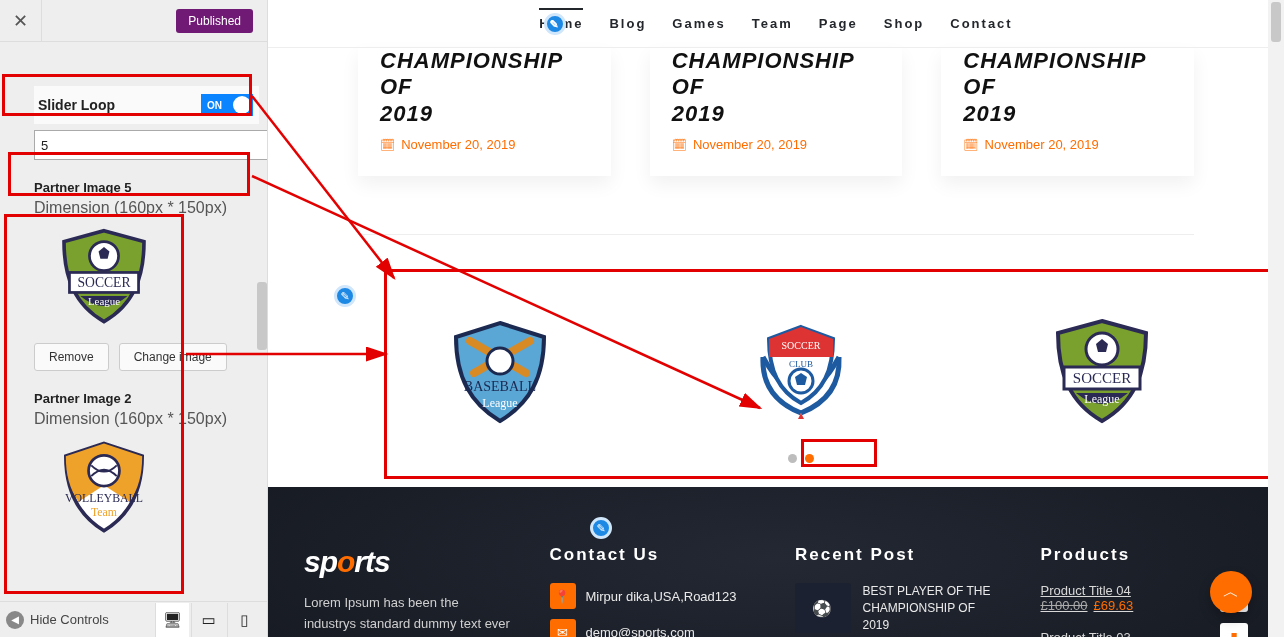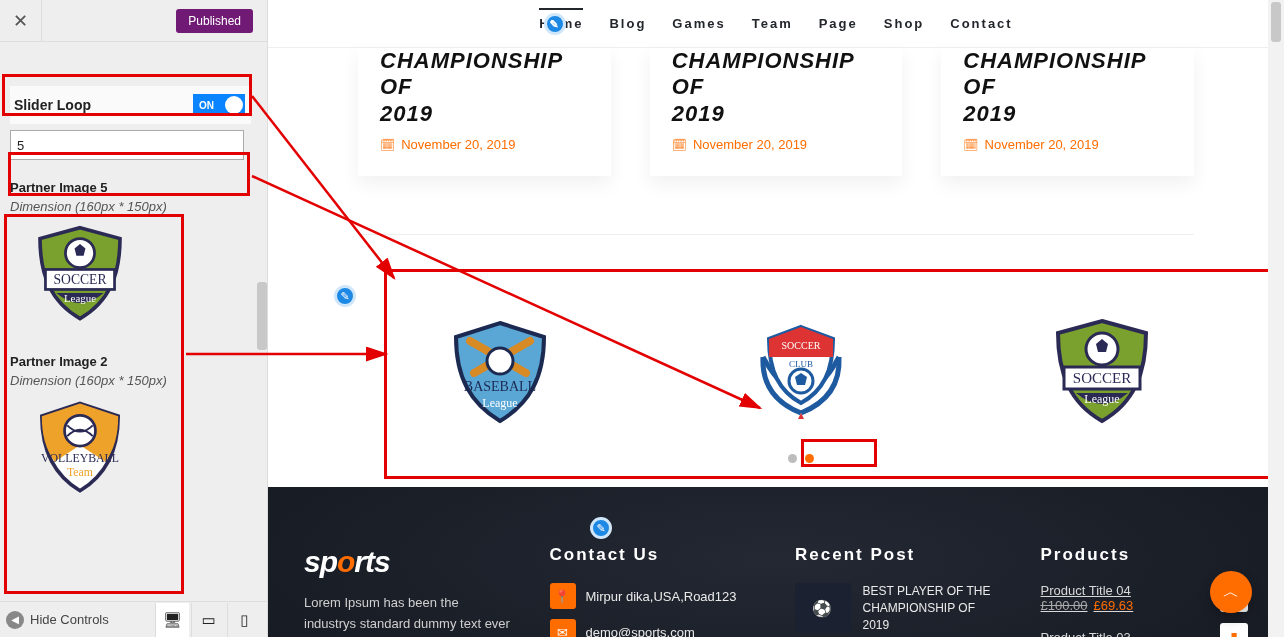--- a/index.html
+++ b/index.html
@@ -17,21 +17,21 @@
     padding: 0 8px 0 0; border-bottom: 1px solid #ddd; background: #eee;
   }
   .close-x {
     width: 42px; height: 42px; display:flex; align-items:center; justify-content:center;
     font-size: 18px; color:#555; cursor:pointer; border-right:1px solid #ddd;
   }
   .publish-btn {
     background:#701a75; color:#fff; font-size:12px; padding:5px 12px;
     border:none; border-radius:3px; cursor:pointer; margin-right:6px;
   }
-  .sidebar-body { flex:1; overflow:hidden; padding: 8px 16px 0 10px; position:relative; }
+  .sidebar-body { flex:1; overflow:hidden; padding: 8px 8px 0 10px; position:relative;margin-left:24px; }
 
   .section-row {
     display:flex; align-items:center; justify-content:space-between;
     background:#fafafa; height:38px; padding:0 6px 0 4px;
     margin-top: 36px;
   }
   .section-label { font-size:14px; font-weight:600; color:#222; }
   .toggle {
     width:52px; height:22px; background:#0a84ff; border-radius:0; position:relative;
     display:flex; align-items:center; justify-content:flex-start; padding-left:6px;
@@ -40,21 +40,21 @@
   .toggle-knob {
     position:absolute; right:2px; top:2px; width:18px; height:18px; border-radius:50%;
     background:#fff;
   }
 
   .field-label { font-size:13px; font-weight:600; color:#222; margin-top:24px; }
   .num-input {
     width: 234px; height:30px; border:1px solid #aaa; background:#fff;
     padding:0 6px; font-size:13px; margin-top:6px; color:#222;
   }
-  .hint { font-size:13px; font-style:italic; color:#555; margin-top:4px; }
+  .hint { font-size:16px; color:#555; margin-top:4px; }
 
   .partner-block { margin-top:20px; }
   .logo-preview { width:140px; height:120px; display:flex; align-items:center; justify-content:center; }
   .btn-row { display:flex; gap:10px; margin-top:6px; }
   .ghost-btn {
     background:#fafafa; border:1px solid #ccc; border-radius:3px;
     font-size:12px; color:#333; padding:6px 14px; cursor:pointer;
   }
 
   .sidebar-footer {
@@ -196,20 +196,24 @@
         <svg class="logo-svg" viewBox="0 0 120 110">
           <path d="M60 4 L104 16 C104 56 92 86 60 104 C28 86 16 56 16 16 Z" fill="#7aa02d" stroke="#2b2a55" stroke-width="4"></path>
           <circle cx="60" cy="32" r="16" fill="#fff" stroke="#2b2a55" stroke-width="3"></circle>
           <polygon points="60,22 66,27 64,35 56,35 54,27" fill="#2b2a55"></polygon>
           <rect x="22" y="50" width="76" height="22" fill="#fff" stroke="#2b2a55" stroke-width="3"></rect>
           <text x="60" y="66" text-anchor="middle" font-family="Arial Black" font-size="15" fill="#2b2a55">SOCCER</text>
           <path d="M34 76 Q60 98 86 76" fill="#2b2a55"></path>
           <text x="60" y="86" text-anchor="middle" font-family="cursive" font-size="12" fill="#fff">League</text>
         </svg>
       </div>
+      <div class="btn-row">
+        <button class="ghost-btn">Remove</button>
+        <button class="ghost-btn">Change image</button>
+      </div>
     </div>
 
     <div class="partner-block">
       <div class="field-label" style="margin-top:0">Partner Image 2</div>
       <div class="hint">Dimension (160px * 150px)</div>
       <div class="logo-preview">
         <svg class="logo-svg" viewBox="0 0 120 110">
           <path d="M60 6 L102 20 C102 56 90 84 60 102 C30 84 18 56 18 20 Z" fill="#fff" stroke="#2b2a55" stroke-width="4"></path>
           <path d="M60 6 L102 20 C102 40 98 56 88 70 L60 52 Z" fill="#efa22a"></path>
           <path d="M60 6 L18 20 C18 40 22 56 32 70 L60 52 Z" fill="#efa22a"></path>

